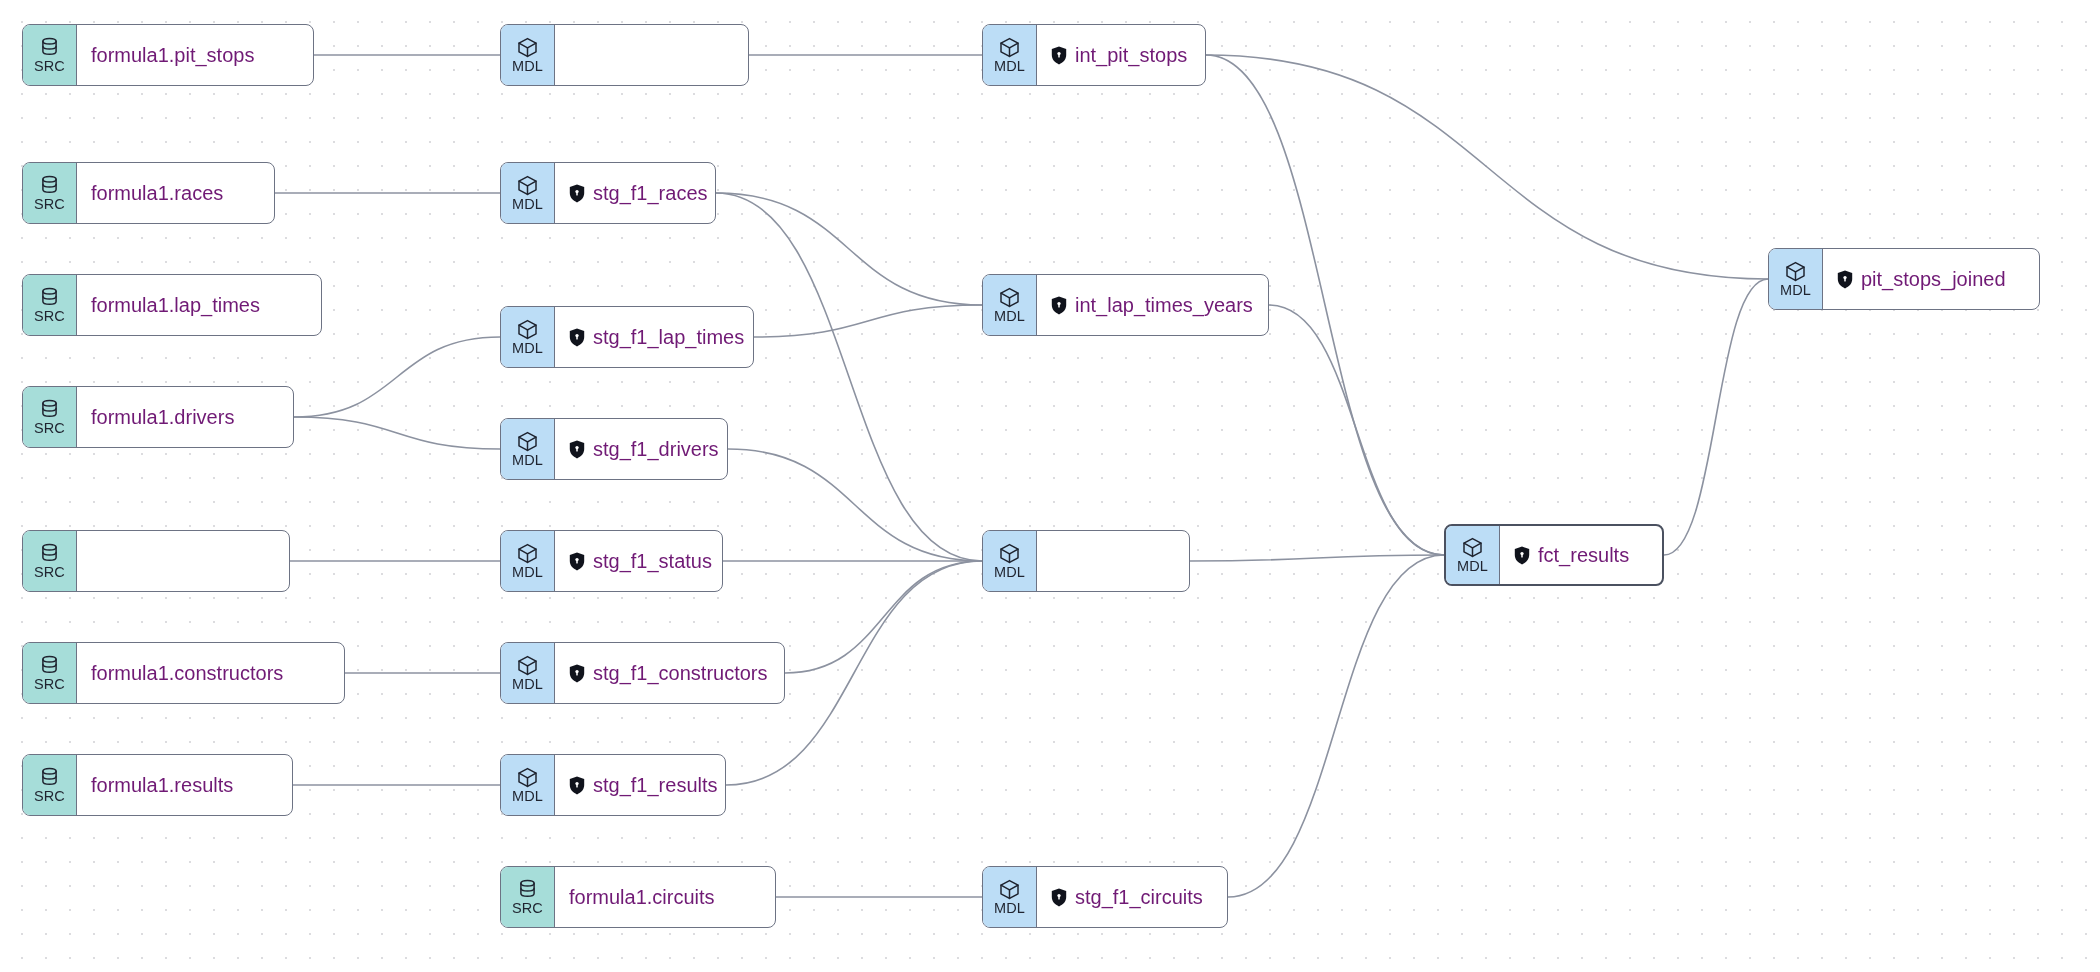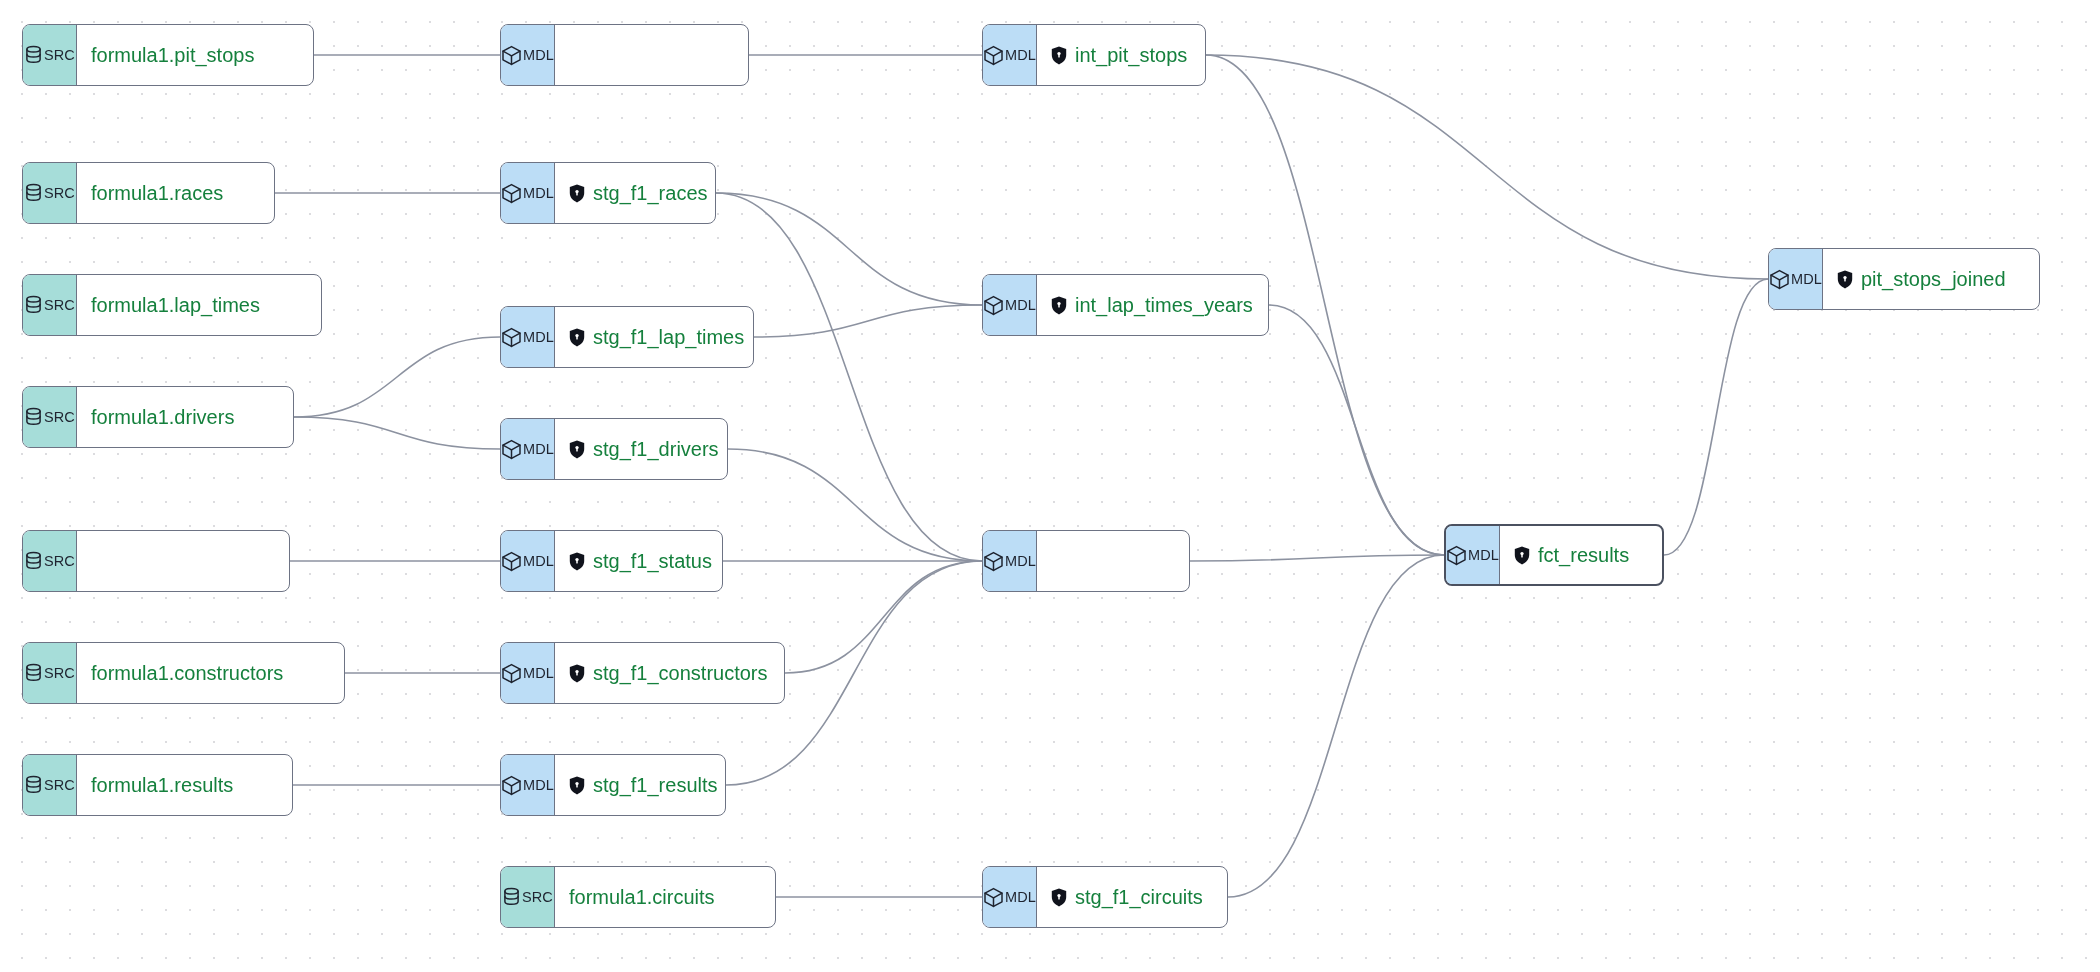--- a/index.html
+++ b/index.html
@@ -45,20 +45,21 @@
     box-shadow: 0 0 0 0 rgba(0,0,0,0);
   }
   .node.selected {
     border-width: 2.4px;
     border-color: #4b5160;
   }
   .node-badge {
     width: 54px;
     min-width: 54px;
     display: flex;
+    flex-direction: column;
     align-items: center;
     justify-content: center;
     gap: 1px;
     border-right: 1.6px solid #6d7384;
     box-sizing: border-box;
   }
   .node.src .node-badge { background: #a6ddd9; }
   .node.mdl .node-badge { background: #bcddf6; align-items: center; }
   .badge-label {
     font-size: 14.5px;
@@ -70,21 +71,21 @@
   .node-body {
     flex: 1;
     display: flex;
     align-items: center;
     gap: 8px;
     padding: 0 16px 0 14px;
     white-space: nowrap;
   }
   .node-label {
     font-size: 20px;
-    color: #15803d;
+    color: #701a75;
     line-height: 1;
   }
   .shield-icon { display: block; flex: 0 0 auto; }
 </style>
 </head>
 <body>
 
 <div id="canvas">
   <svg id="edge-layer" viewBox="0 0 2100 972" xmlns="http://www.w3.org/2000/svg">
       <path d="M 314 55 C 410.72 55, 403.28 55, 500 55" class="edge"></path>

